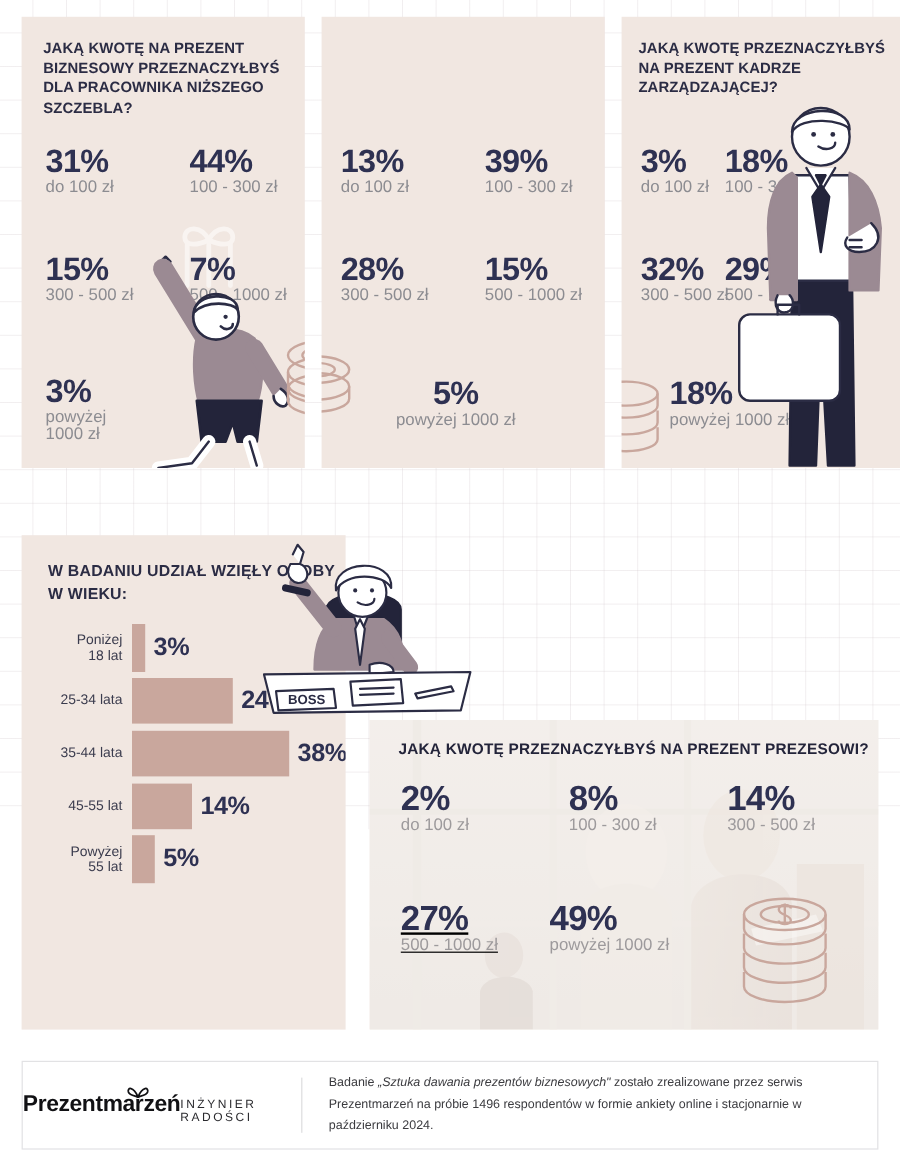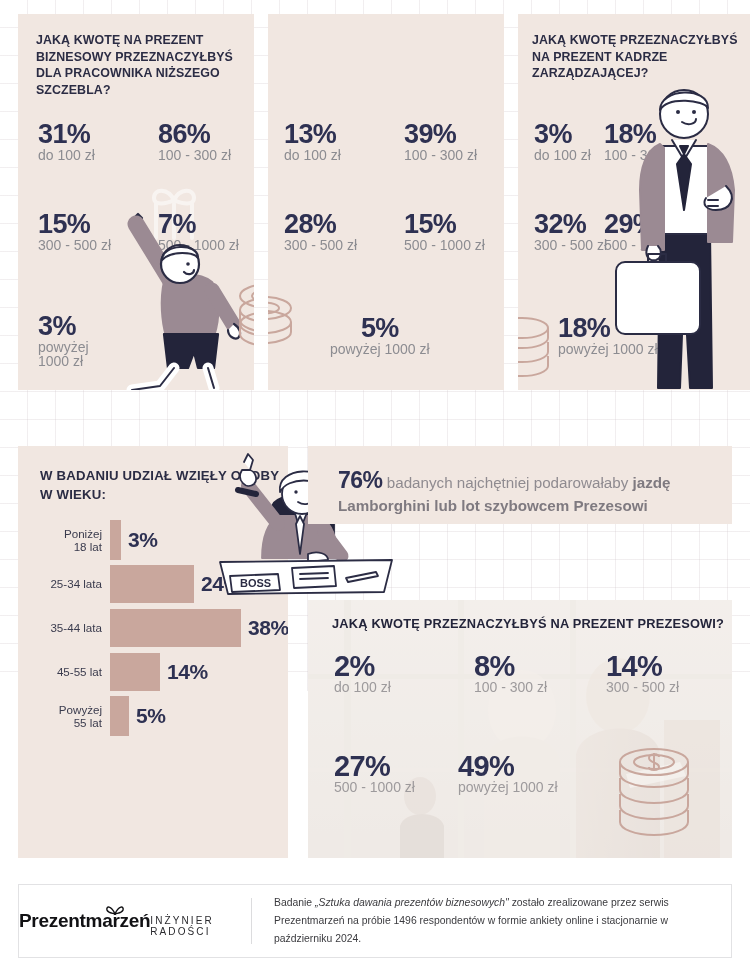--- a/index.html
+++ b/index.html
@@ -158,21 +158,21 @@
           <path d="M28 22 L28 56"></path>
           <path d="M46 22 L46 56"></path>
       </g>
     </svg>
 
     <div class="stat" style="left:20px; top:106px;">
       <div class="pct">31%</div>
       <div class="rng">do 100 zł</div>
     </div>
     <div class="stat" style="left:140px; top:106px;">
-      <div class="pct">86%</div>
+      <div class="pct">44%</div>
       <div class="rng">100 - 300 zł</div>
     </div>
     <div class="stat" style="left:20px; top:196px;">
       <div class="pct">15%</div>
       <div class="rng">300 - 500 zł</div>
     </div>
     <div class="stat" style="left:140px; top:196px;">
       <div class="pct">7%</div>
       <div class="rng">500 - 1000 zł</div>
     </div>
@@ -384,26 +384,20 @@
       <path d="M14 126 L62 124 L64 140 L16 142 Z" fill="#ffffff"></path>
       <text x="24" y="137" font-family="'Liberation Sans',sans-serif" font-size="11" font-weight="bold" fill="#2b2c44" stroke="none">BOSS</text>
 
       <path d="M76 118 L118 116 L120 136 L78 138 Z" fill="#ffffff"></path>
       <path d="M84 124 L112 123 M84 129 L112 128"></path>
 
       <path d="M130 128 L160 122 L162 126 L132 132 Z" fill="#ffffff"></path>
     </g>
   </svg>
 
-  <div class="panel" id="lambo-panel" style="left:308px; top:446px; width:424px; height:78px;">
-    <div class="lambo-text">
-      <span class="big">76%</span><span> badanych najchętniej podarowałaby </span><b>jazdę</b>
-      <div style="margin-top:-2px;"><b>Lamborghini lub lot szybowcem Prezesowi</b></div>
-    </div>
-  </div>
 
   <div class="panel" id="photo-panel" style="left:308px; top:600px; width:424px; height:258px;">
 
     <svg class="photo-bg" viewBox="0 0 424 258" preserveAspectRatio="none">
       <defs>
         <linearGradient id="bgw" x1="0" y1="0" x2="0" y2="1">
           <stop offset="0" stop-color="#efeae6"></stop>
           <stop offset="1" stop-color="#e6dfdb"></stop>
         </linearGradient>
         <linearGradient id="perTan" x1="0" y1="0" x2="1" y2="0">
@@ -443,21 +437,21 @@
       <div class="rng" style="color:#9d9a9c;">do 100 zł</div>
     </div>
     <div class="stat" style="left:166px; top:52px;">
       <div class="pct" style="font-size:29px;">8%</div>
       <div class="rng" style="color:#9d9a9c;">100 - 300 zł</div>
     </div>
     <div class="stat" style="left:298px; top:52px;">
       <div class="pct" style="font-size:29px;">14%</div>
       <div class="rng" style="color:#9d9a9c;">300 - 500 zł</div>
     </div>
-    <div class="stat" style="left:26px; top:152px;">
+    <div class="stat" style="left:26px; top:152px;text-decoration:underline;">
       <div class="pct" style="font-size:29px;">27%</div>
       <div class="rng" style="color:#9d9a9c;">500 - 1000 zł</div>
     </div>
     <div class="stat" style="left:150px; top:152px;">
       <div class="pct" style="font-size:29px;">49%</div>
       <div class="rng" style="color:#9d9a9c;">powyżej 1000 zł</div>
     </div>
 
     <svg class="coins" style="left:306px; top:142px;" width="84" height="96" viewBox="0 0 84 96">
       <g fill="none" stroke="#c9a79d" stroke-width="2">

